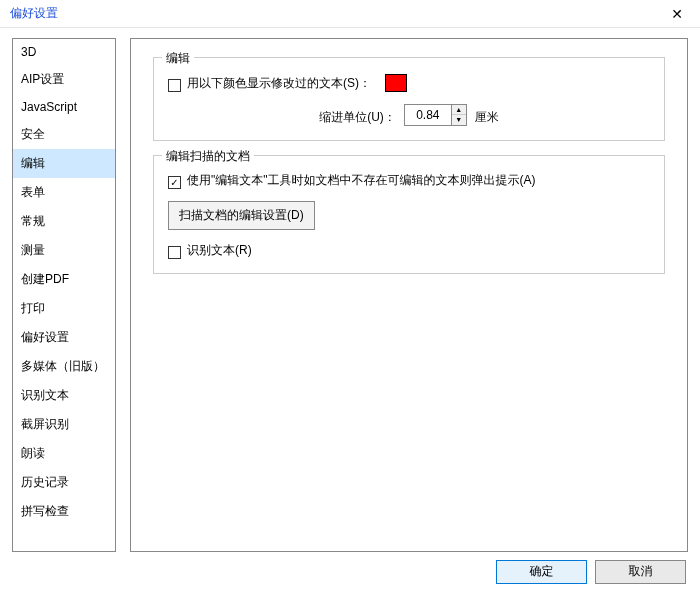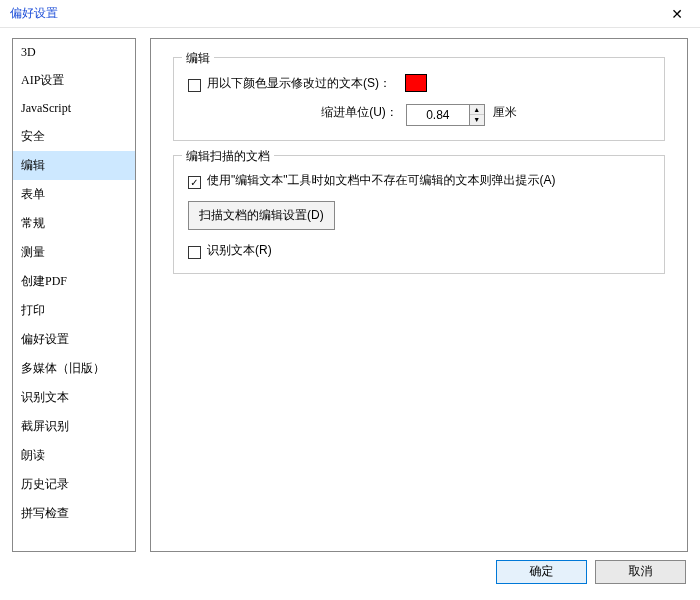--- a/index.html
+++ b/index.html
@@ -33,26 +33,25 @@
       font-size: 14px;
       color: #000;
     }
     .main {
       display: flex;
       padding: 10px 12px 0 12px;
       gap: 14px;
       height: 524px;
     }
     .sidebar {
-      width: 124px;
+      width: 104px;
       border: 1px solid #888;
       background: #fff;
       overflow-y: scroll;
       overflow-x: hidden;
-      font-family: Liberation Serif, serif;
     }
     .sidebar::-webkit-scrollbar {
       width: 16px;
     }
     .sidebar::-webkit-scrollbar-track {
       background: #f0f0f0;
     }
     .sidebar::-webkit-scrollbar-thumb {
       background: #c0c0c0;
       border: 1px solid #a0a0a0;
@@ -119,31 +118,31 @@
     .color-swatch {
       width: 22px;
       height: 18px;
       background: #ff0000;
       border: 1px solid #000;
       margin-left: 14px;
       display: inline-block;
     }
     .indent-row {
       display: flex;
-      align-items: flex-start;
+      align-items: flex-end;
       justify-content: center;
       gap: 8px;
     }
     .spinner {
       display: flex;
       align-items: stretch;
       height: 22px;
     }
     .spinner-input {
-      width: 64px;
+      width: 48px;
       border: 1px solid #888;
       padding: 2px 4px;
       font-size: 12px;
       text-align: center;
     }
     .spinner-btns {
       display: flex;
       flex-direction: column;
       border: 1px solid #888;
       border-left: none;

